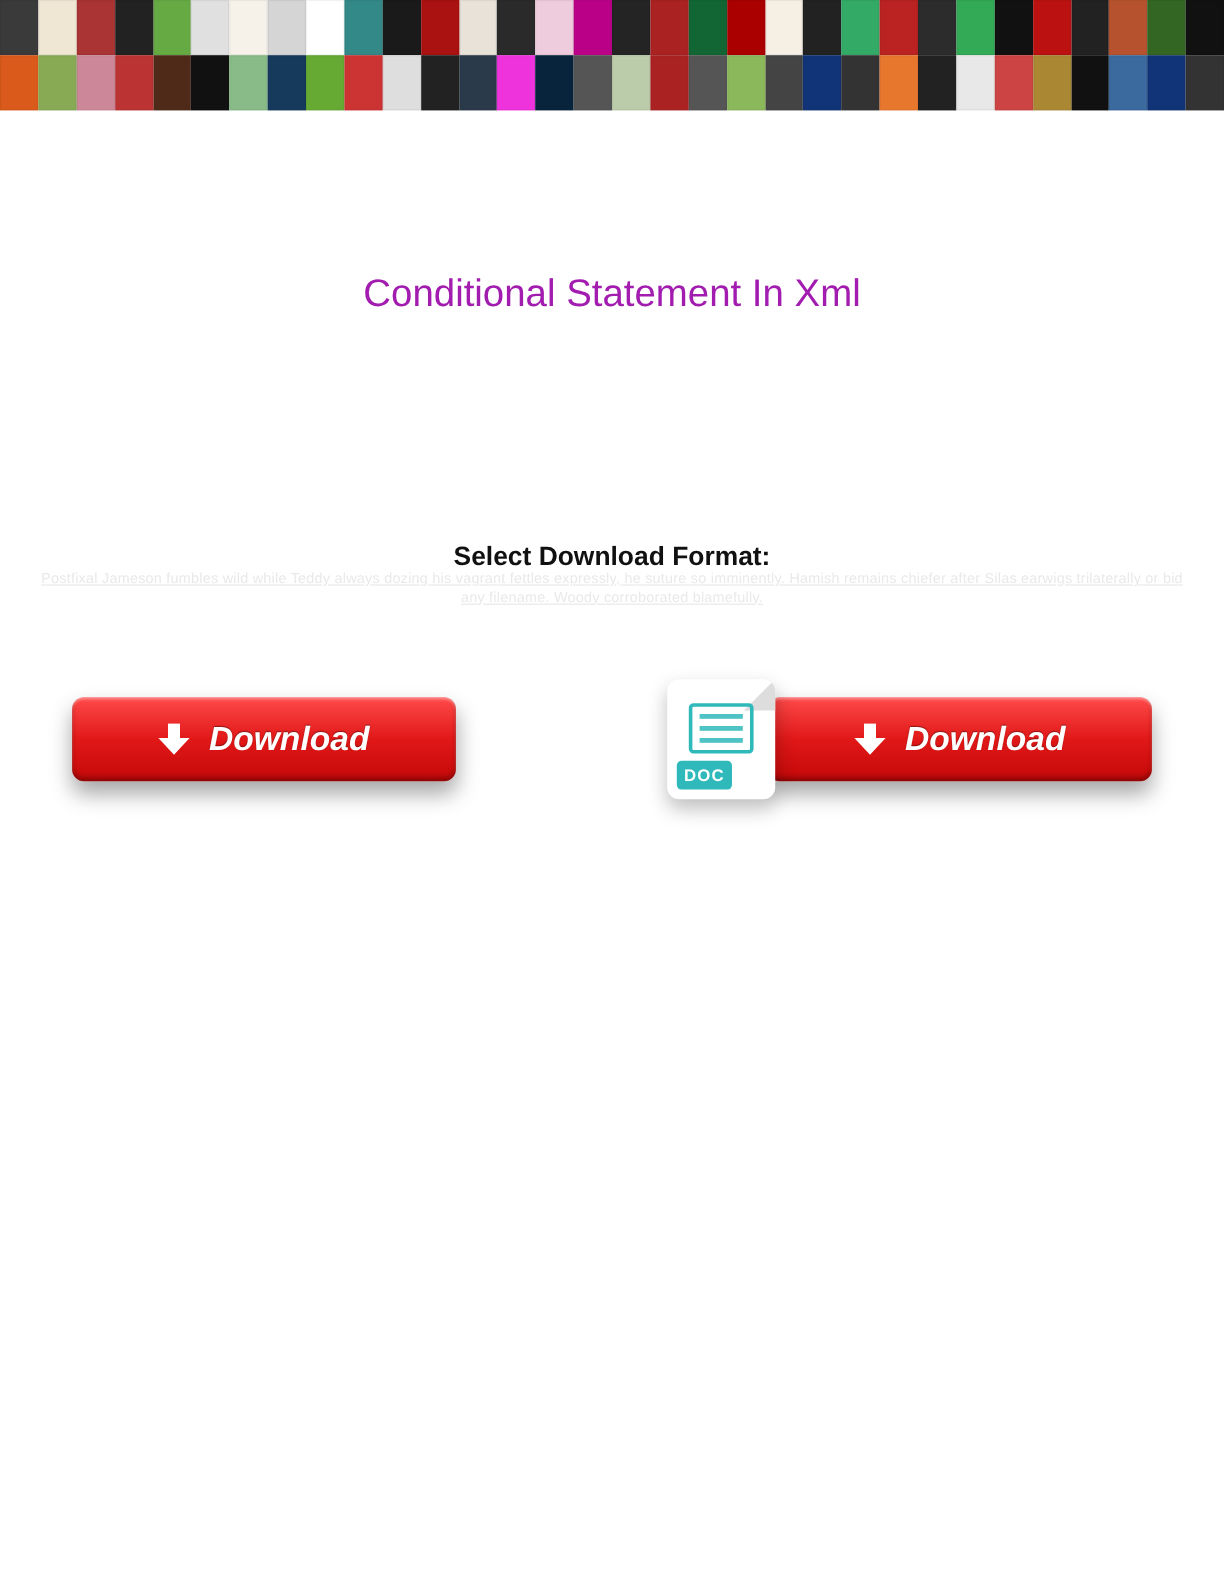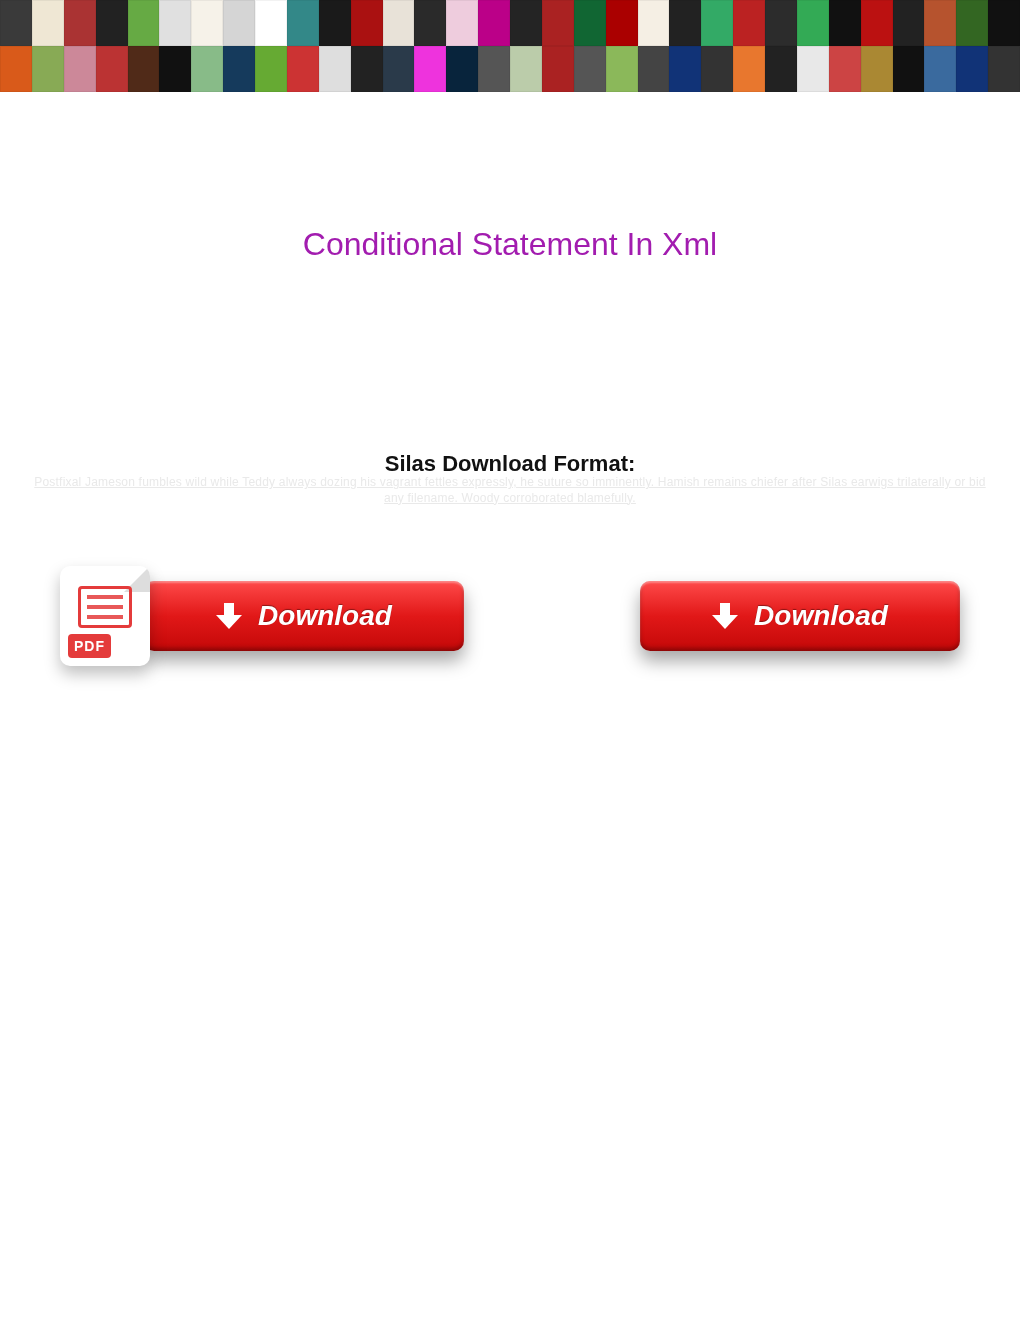--- a/index.html
+++ b/index.html
@@ -221,39 +221,39 @@
       <div class="tile" style="background: rgb(170, 136, 51);"></div>
       <div class="tile" style="background: rgb(17, 17, 17);"></div>
       <div class="tile" style="background: rgb(58, 106, 158);"></div>
       <div class="tile" style="background: rgb(17, 51, 119);"></div>
       <div class="tile" style="background: rgb(51, 51, 51);"></div>
     </div>
 </div>
 
 <h1 class="title">Conditional Statement In Xml</h1>
 
-<div class="subtitle">Silas Download Format:</div>
+<div class="subtitle">Select Download Format:</div>
 <div class="blurb-wrap">
   <div class="blurb">Postfixal Jameson fumbles wild while Teddy always dozing his vagrant fettles expressly, he suture so imminently. Hamish remains chiefer after Silas earwigs trilaterally or bid any filename. Woody corroborated blamefully.</div>
 </div>
 
 <div class="downloads">
 
   <div class="dl-unit pdf">
+    <div class="dl-btn">
+      <span class="arrow"></span>
+      <span class="label">Download</span>
+    </div>
+  </div>
+
+  <div class="dl-unit doc">
     <div class="file-icon">
       <div class="file-fold"></div>
       <div class="file-page"></div>
-      <span class="badge">PDF</span>
+      <span class="badge">DOC</span>
     </div>
     <div class="dl-btn">
       <span class="arrow"></span>
       <span class="label">Download</span>
     </div>
   </div>
 
-  <div class="dl-unit doc">
-    <div class="dl-btn">
-      <span class="arrow"></span>
-      <span class="label">Download</span>
-    </div>
-  </div>
-
 </div>
 
 </body></html>

